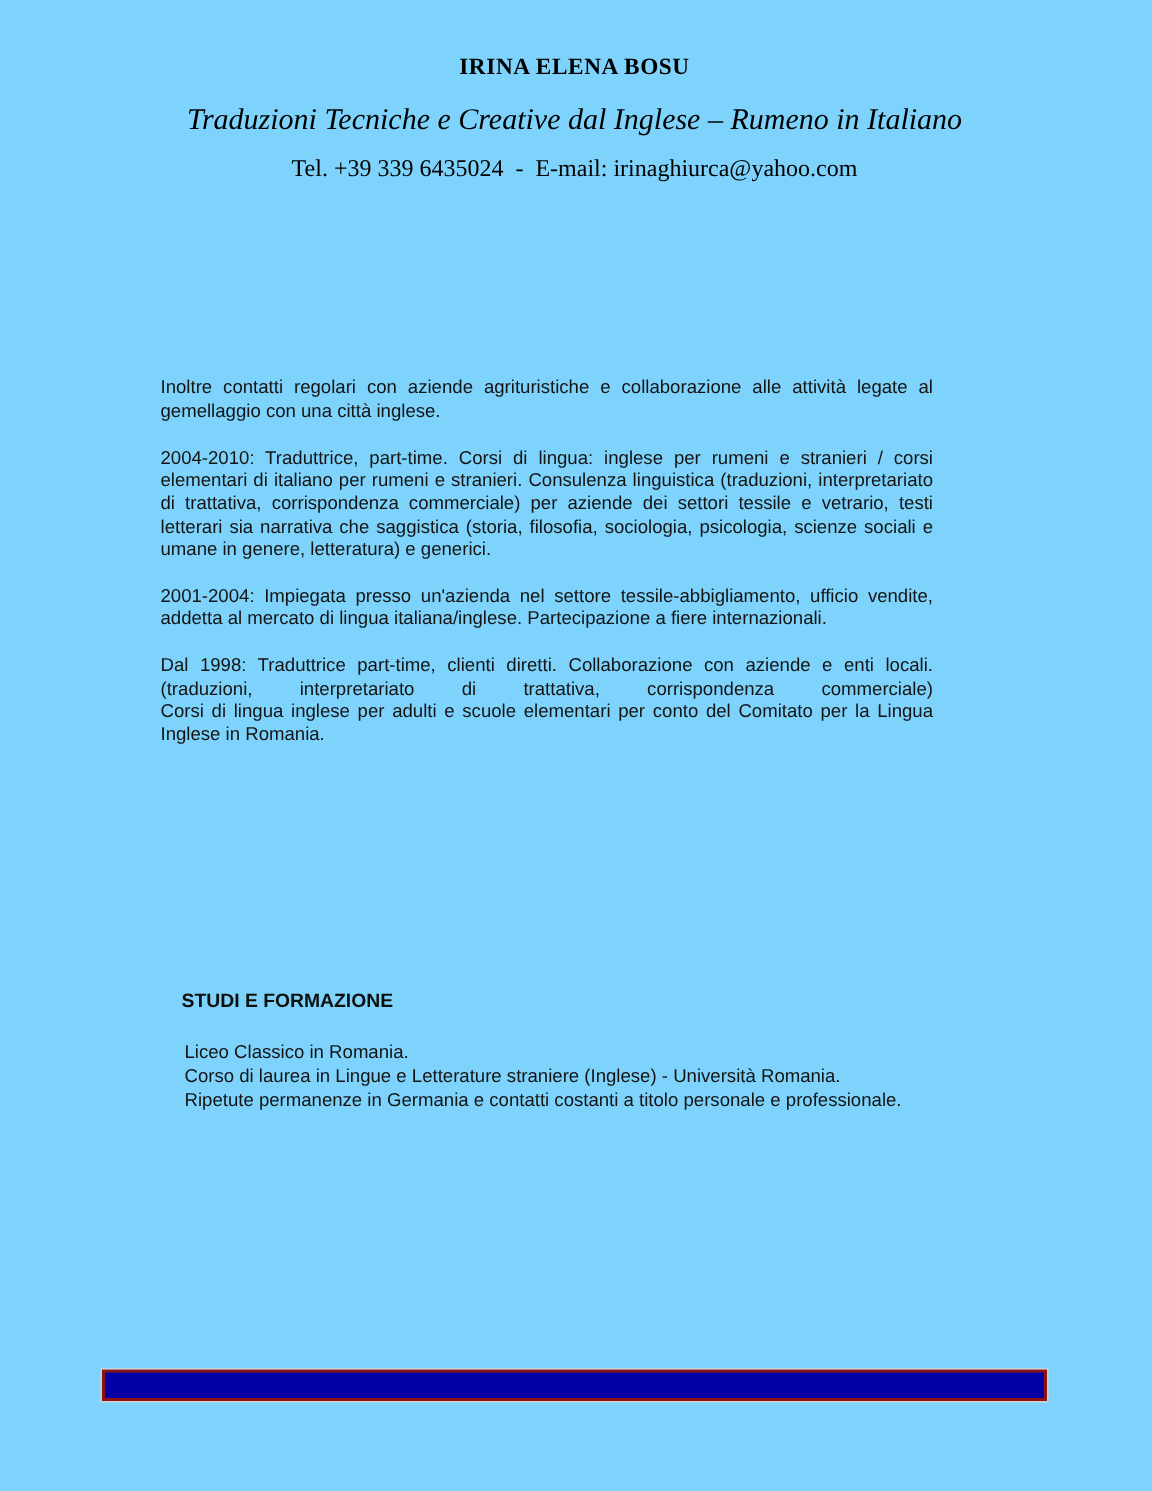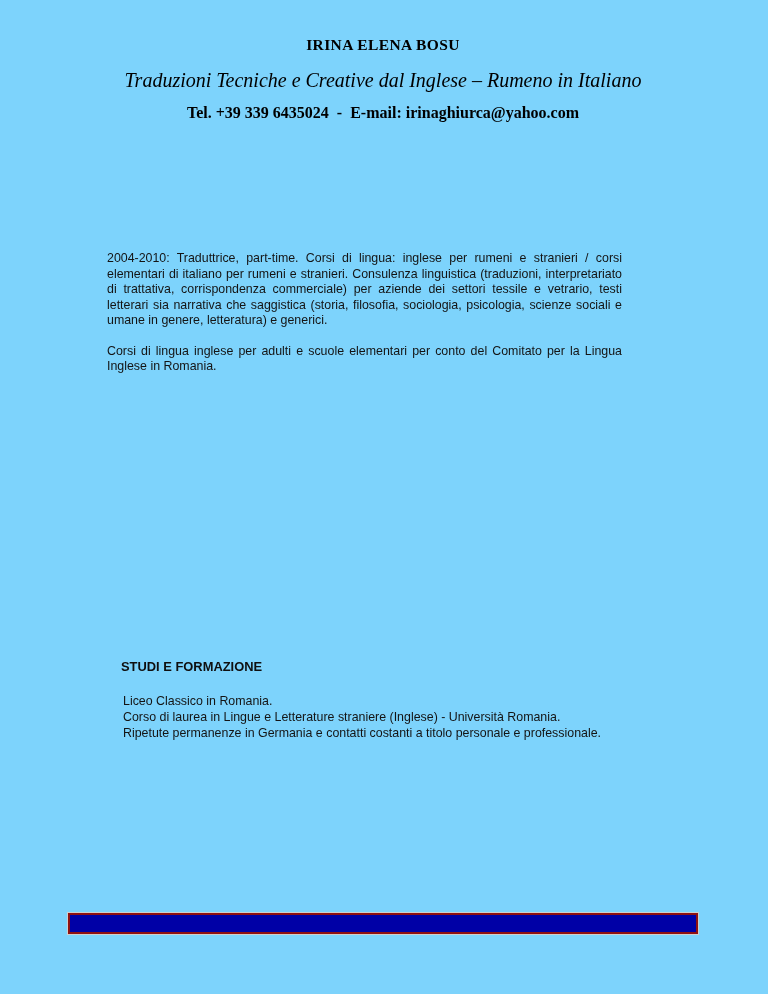--- a/index.html
+++ b/index.html
@@ -42,21 +42,20 @@
     font-size: 20px;
     line-height: 18px;
   }
   .contact-line {
     position: absolute;
     top: 104px;
     left: 0;
     width: 100%;
     font-size: 16px;
     line-height: 18px;
-    font-weight: bold;
   }
 
   
   .experience-col {
     position: absolute;
     left: 107px;
     top: 236px;
     width: 515px;
     font-size: 12.4px;
     line-height: 15.4px;
@@ -105,27 +104,34 @@
 
   <header class="doc-header">
     <div class="person-name">IRINA ELENA BOSU</div>
     <div class="tagline">Traduzioni Tecniche e Creative dal Inglese – Rumeno in Italiano</div>
     <div class="contact-line">Tel. +39 339 6435024 &nbsp;-&nbsp; E-mail: irinaghiurca@yahoo.com</div>
   </header>
 
   <section class="experience-col">
 
 
+    <div class="para">
+      <div class="seg">Inoltre contatti regolari con aziende agrituristiche e collaborazione alle attività legate al gemellaggio con una città inglese.</div>
+    </div>
 
     <div class="para">
       <div class="seg">2004-2010: Traduttrice, part-time. Corsi di lingua: inglese per rumeni e stranieri / corsi elementari di italiano per rumeni e stranieri. Consulenza linguistica (traduzioni, interpretariato di trattativa, corrispondenza commerciale) per aziende dei settori tessile e vetrario, testi letterari sia narrativa che saggistica (storia, filosofia, sociologia, psicologia, scienze sociali e umane in genere, letteratura) e generici.</div>
     </div>
 
+    <div class="para">
+      <div class="seg">2001-2004: Impiegata presso un'azienda nel settore tessile-abbigliamento, ufficio vendite, addetta al mercato di lingua italiana/inglese. Partecipazione a fiere internazionali.</div>
+    </div>
 
     <div class="para">
+      <div class="seg justify-all">Dal 1998: Traduttrice part-time, clienti diretti. Collaborazione con aziende e enti locali. (traduzioni, interpretariato di trattativa, corrispondenza commerciale)</div>
       <div class="seg">Corsi di lingua inglese per adulti e scuole elementari per conto del Comitato per la Lingua Inglese in Romania.</div>
     </div>
   </section>
 
   <section class="education-col">
     <h2 class="section-heading">STUDI E FORMAZIONE</h2>
     <div class="edu-lines">
       <div class="edu-line">Liceo Classico in Romania.</div>
       <div class="edu-line">Corso di laurea in Lingue e Letterature straniere (Inglese) - Università Romania.</div>
       <div class="edu-line">Ripetute permanenze in Germania e contatti costanti a titolo personale e professionale.</div>

